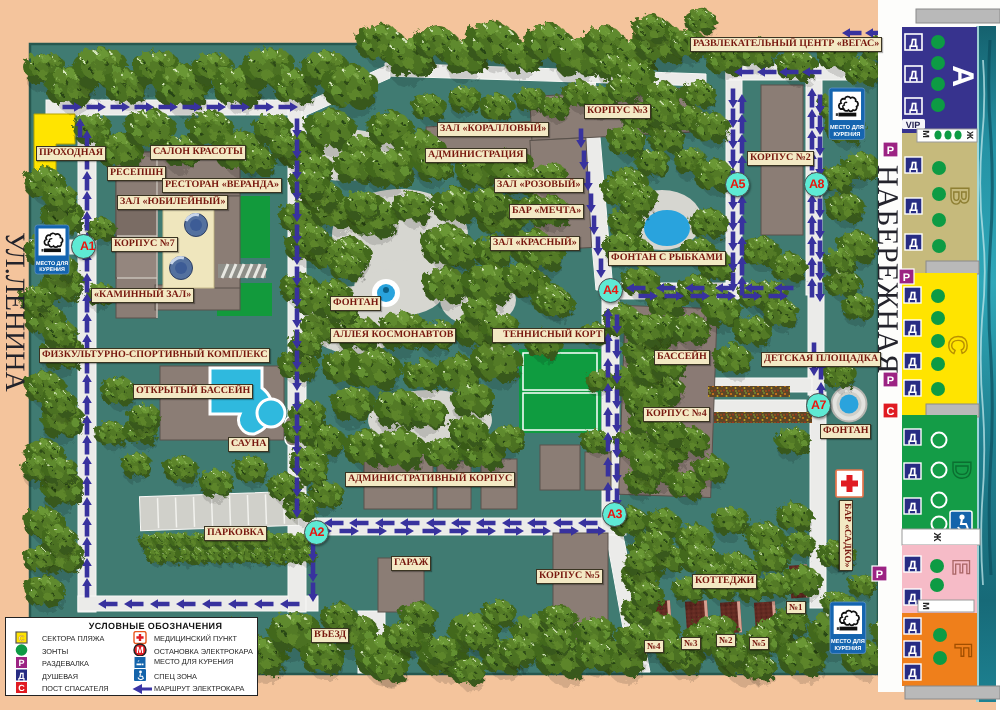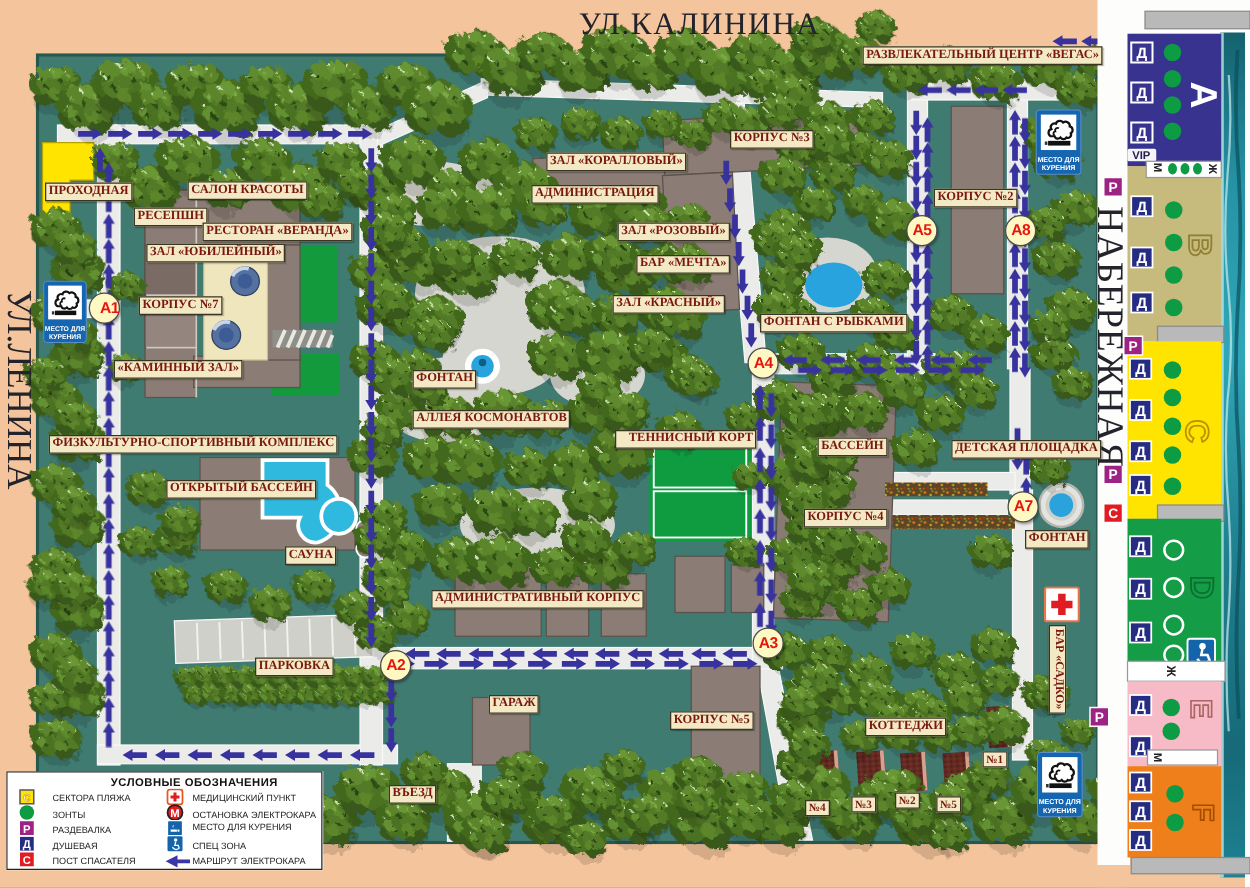--- a/index.html
+++ b/index.html
@@ -1,21 +1,21 @@
 <!DOCTYPE html>
 <html><head><meta charset="utf-8">
 <style>
 html,body{margin:0;padding:0;width:1000px;height:710px;overflow:hidden;background:#f4c49c;}
 #map{position:relative;width:1000px;height:710px;font-family:"Liberation Sans",sans-serif;}
 svg{position:absolute;left:0;top:0;}
 *{-webkit-font-smoothing:antialiased;text-rendering:geometricPrecision;}
 .lb{position:absolute;background:#f3e9c4;border:0.9px solid #3a3422;color:#78180f;
  font-family:"Liberation Serif",serif;font-weight:bold;white-space:nowrap;
  padding:0px 2px 0.5px 2px;line-height:1.2;box-shadow:1px 1px 1px rgba(0,0,0,.3);}
-.mk{position:absolute;width:25px;height:25px;border-radius:50%;background:#fef9c3;border:1.6px solid #4a4a4a;
+.mk{position:absolute;width:25px;height:25px;border-radius:50%;background:#5eead4;border:1.6px solid #4a4a4a;
  color:#e8150e;font-weight:bold;font-size:12.5px;line-height:22px;text-align:center;
  font-family:"Liberation Sans",sans-serif;box-shadow:1px 1.5px 2px rgba(0,0,0,.35);box-sizing:border-box;letter-spacing:-0.5px;}
 .st{position:absolute;color:#23232b;font-family:"Liberation Serif",serif;white-space:nowrap;}
 .leg{position:absolute;left:5px;top:617px;width:251px;height:77px;background:#fff;border:1.3px solid #222;}
 .leg .ttl{text-align:center;font-size:9px;font-weight:bold;color:#111;margin-top:3px;letter-spacing:0.4px;margin-left:48px;}
 .leg .row{position:absolute;font-size:7.3px;color:#222;white-space:nowrap;}
 .dt{font-family:"Liberation Sans",sans-serif;font-size:12px;font-weight:bold;text-anchor:middle;}
 </style></head>
 <body>
 <div id="map">
@@ -1032,21 +1032,20 @@
 <text x="17" y="39.5" text-anchor="middle" font-family="Liberation Sans,sans-serif" font-size="5.4" font-weight="bold" fill="#fff">МЕСТО ДЛЯ</text>
 <text x="17" y="46" text-anchor="middle" font-family="Liberation Sans,sans-serif" font-size="5.4" font-weight="bold" fill="#fff">КУРЕНИЯ</text>
 </g>
 
 <g transform="translate(836,470)">
 <rect width="27" height="27" rx="1.5" fill="#fff" stroke="#e8744a" stroke-width="1.7"></rect>
 <path d="M10.5 5 h6 v5.5 H22 v6 h-5.5 V22 h-6 v-5.5 H5 v-6 h5.5 z" fill="#e01b22"></path>
 </g>
 </svg>
 
-<div class="st" style="left:463px;top:6px;font-size:25px;letter-spacing:1.2px;">УЛ.КАЛИНИНА</div>
 
 <div class="st" style="left:30px;top:232px;font-size:28px;letter-spacing:0px;transform:rotate(90deg);transform-origin:0 0;">УЛ.ЛЕНИНА</div>
 
 
 <div class="st" style="left:904px;top:165px;font-size:30px;letter-spacing:0.5px;transform:rotate(90deg);transform-origin:0 0;">НАБЕРЕЖНАЯ</div>
 
 <div class="lb" style="left:36px;top:146px;font-size:10px;">ПРОХОДНАЯ</div>
 
 <div class="lb" style="left:150px;top:145px;font-size:10px;">САЛОН КРАСОТЫ</div>
 
@@ -1083,21 +1082,21 @@
 <div class="lb" style="left:509px;top:204px;font-size:10px;">БАР «МЕЧТА»</div>
 
 <div class="lb" style="left:490px;top:236px;font-size:10px;">ЗАЛ «КРАСНЫЙ»</div>
 
 <div class="lb" style="left:690px;top:37px;font-size:10px;">РАЗВЛЕКАТЕЛЬНЫЙ ЦЕНТР «ВЕГАС»</div>
 
 <div class="lb" style="left:747px;top:151px;font-size:10px;">КОРПУС №2</div>
 
 <div class="lb" style="left:608px;top:251px;font-size:10px;">ФОНТАН С РЫБКАМИ</div>
 
-<div class="lb" style="left:492px;top:344px;font-size:10px;padding-left:10px;">ТЕННИСНЫЙ КОРТ</div>
+<div class="lb" style="left:492px;top:328px;font-size:10px;padding-left:10px;">ТЕННИСНЫЙ КОРТ</div>
 
 <div class="lb" style="left:654px;top:350px;font-size:10px;">БАССЕЙН</div>
 
 <div class="lb" style="left:761px;top:352px;font-size:10px;">ДЕТСКАЯ ПЛОЩАДКА</div>
 
 <div class="lb" style="left:643px;top:407px;font-size:10px;">КОРПУС №4</div>
 
 <div class="lb" style="left:820px;top:424px;font-size:10px;">ФОНТАН</div>
 
 <div class="lb" style="left:345px;top:472px;font-size:10px;">АДМИНИСТРАТИВНЫЙ КОРПУС</div>

